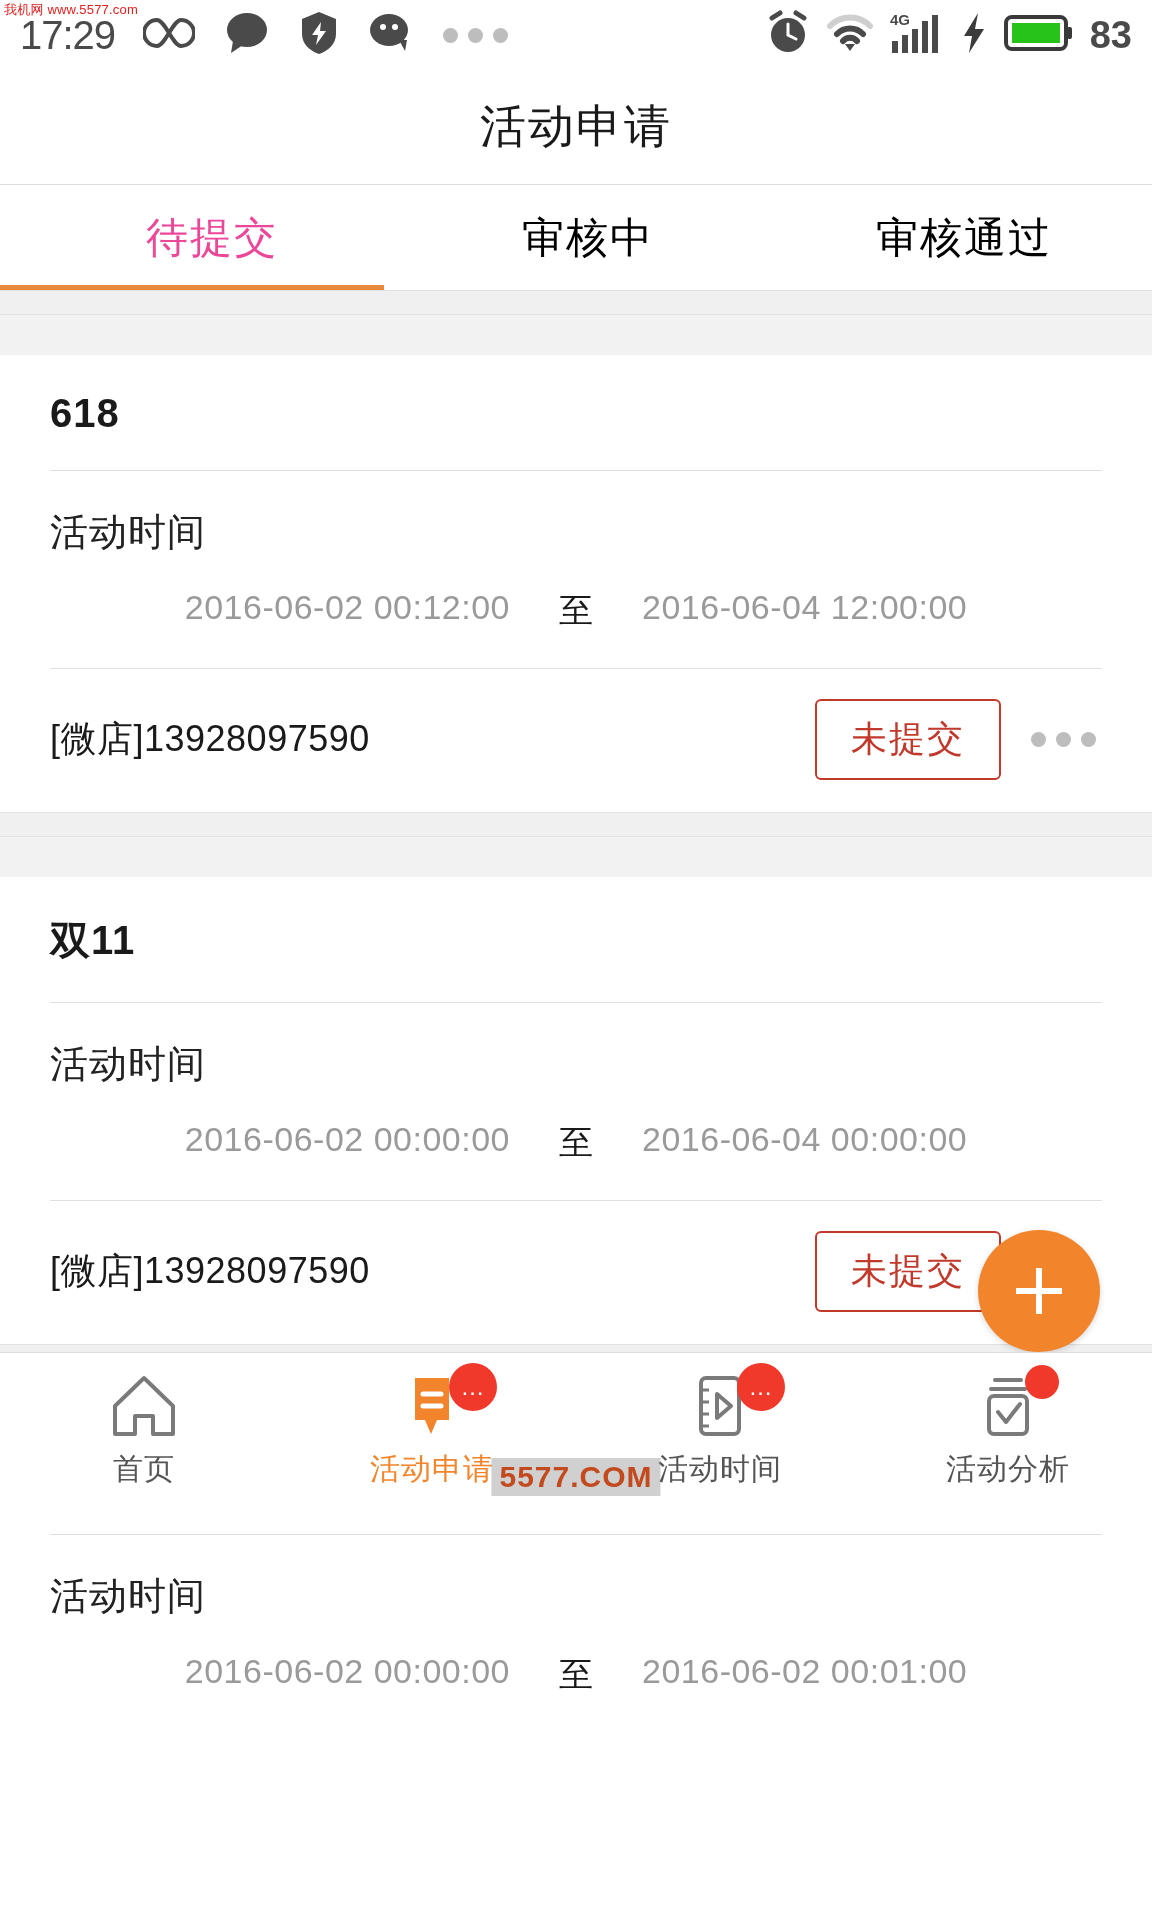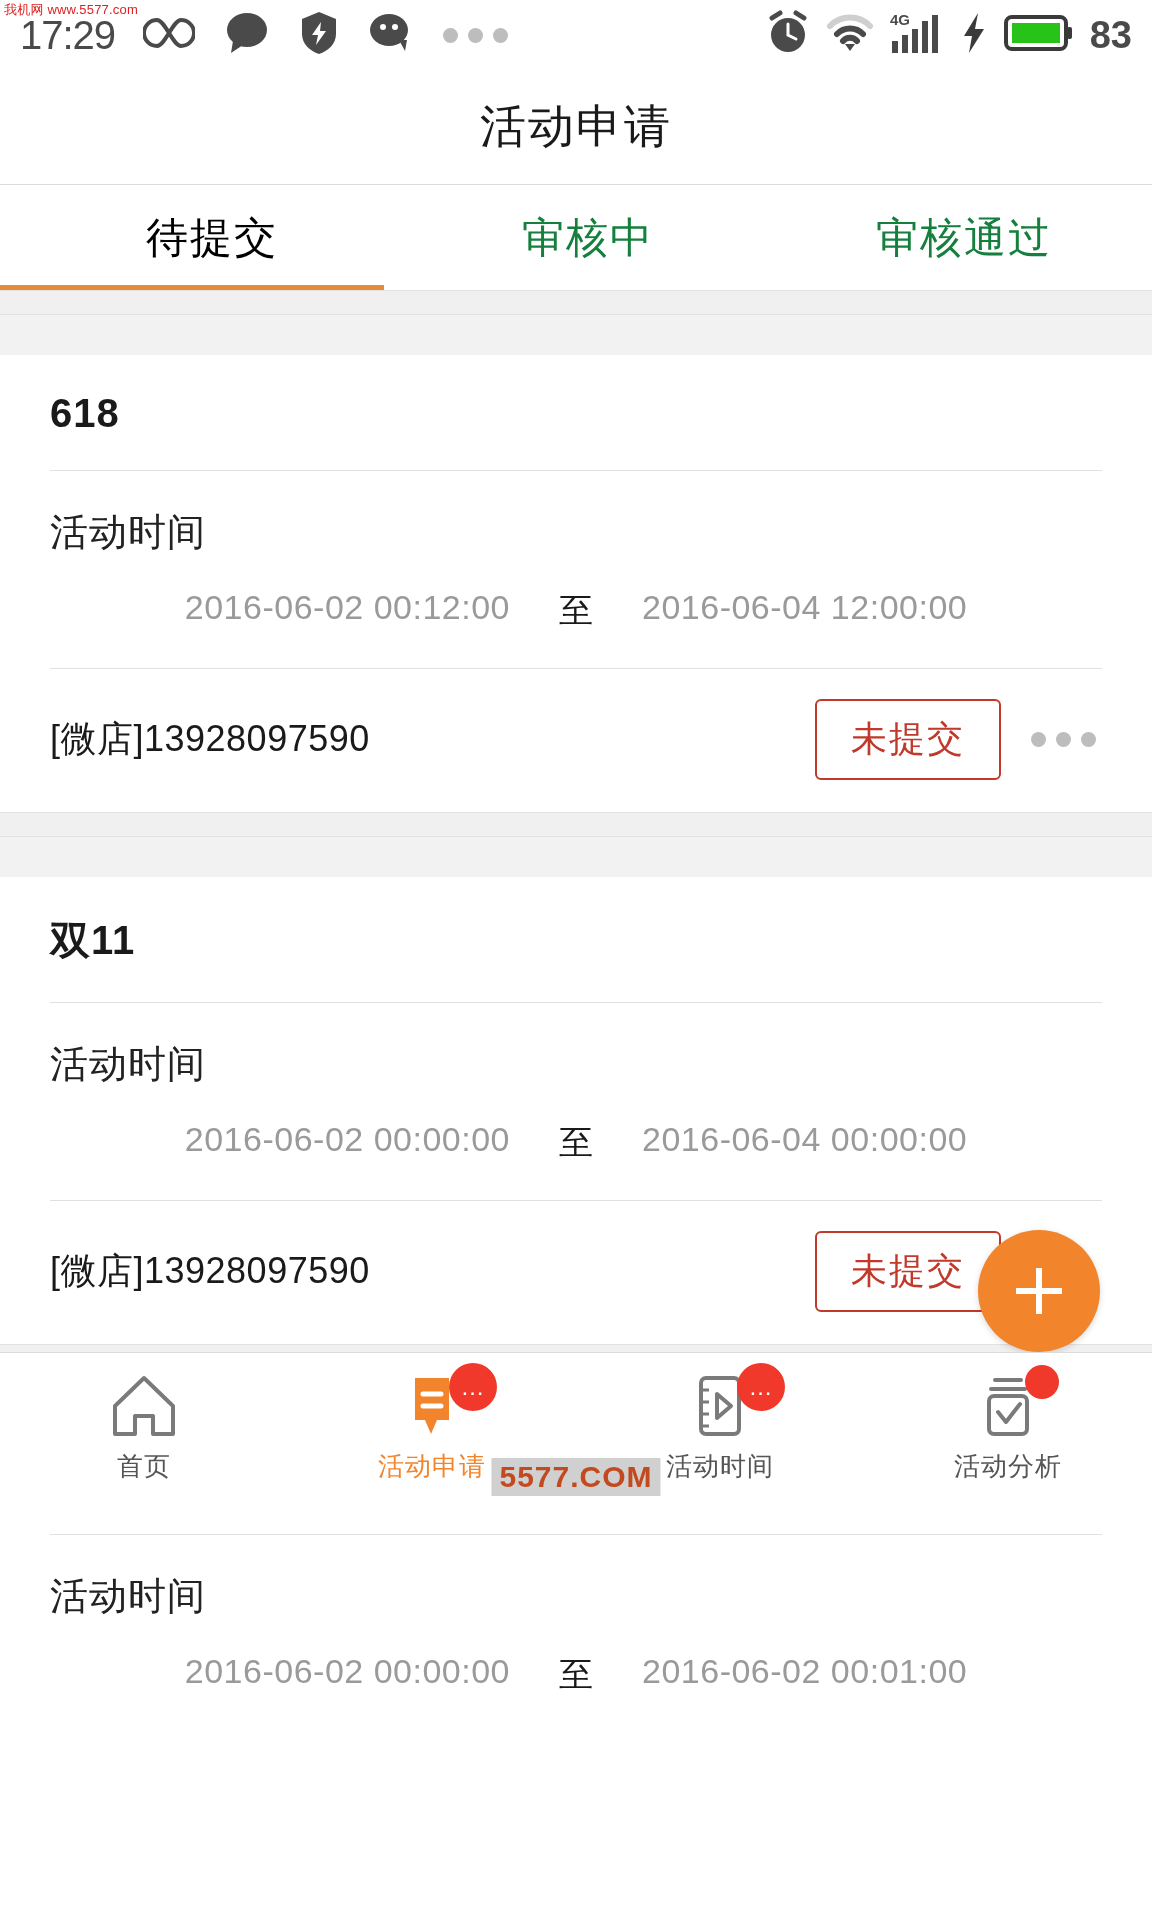--- a/index.html
+++ b/index.html
@@ -35,23 +35,23 @@
     height:115px; background:#fff;
     display:flex; align-items:center; justify-content:center;
     border-bottom:1px solid #dcdcdc;
   }
   .titlebar h1 { font-size:46px; font-weight:400; color:#1a1a1a; letter-spacing:2px; }
 
   
   .tabs { height:105px; background:#fff; display:flex; position:relative; }
   .tab {
     flex:1; display:flex; align-items:center; justify-content:center;
-    font-size:42px; color:#15803d; letter-spacing:2px;
-  }
-  .tab.active { color:#000000;padding-left:24px; }
+    font-size:42px; color:#000000; letter-spacing:2px;
+  }
+  .tab.active { color:#ec4899;padding-left:24px; }
   .tab-underline {
     position:absolute; bottom:0; left:0; width:33.333%;
     height:5px; background:#e8883a;
   }
 
   
   .list { position:relative; }
   .gap { height:25px; background:#f0f0f0; border-top:1px solid #e2e2e2; border-bottom:1px solid #e2e2e2; }
   .card { background:#fff; padding:0 50px; }
   .card-title {
@@ -92,21 +92,21 @@
   .bottomnav {
     position:absolute; left:0; bottom:0; width:1152px; height:148px;
     background:#fff; border-top:1px solid #dcdcdc;
     display:flex; align-items:flex-start;
   }
   .nav-item {
     flex:1; display:flex; flex-direction:column; align-items:center;
     padding-top:16px; position:relative;
   }
   .nav-icon-wrap { position:relative; width:74px; height:74px; display:flex; align-items:center; justify-content:center; }
-  .nav-label { font-size:26px; color:#555; margin-top:6px; letter-spacing:1px;text-align:center; }
+  .nav-label { font-size:30px; color:#555; margin-top:6px; letter-spacing:1px;text-align:center; }
   .nav-item.active .nav-label { color:#f2852c; }
   .badge {
     position:absolute; top:-6px; right:-28px;
     min-width:48px; height:48px; border-radius:26px; background:#f0392b;
     color:#fff; font-size:24px; display:flex; align-items:center; justify-content:center;
     letter-spacing:1px; padding:0 6px;
   }
   .badge.dot { min-width:34px; width:34px; height:34px; right:-14px; top:-4px; font-size:0; }
 </style>
 </head>

